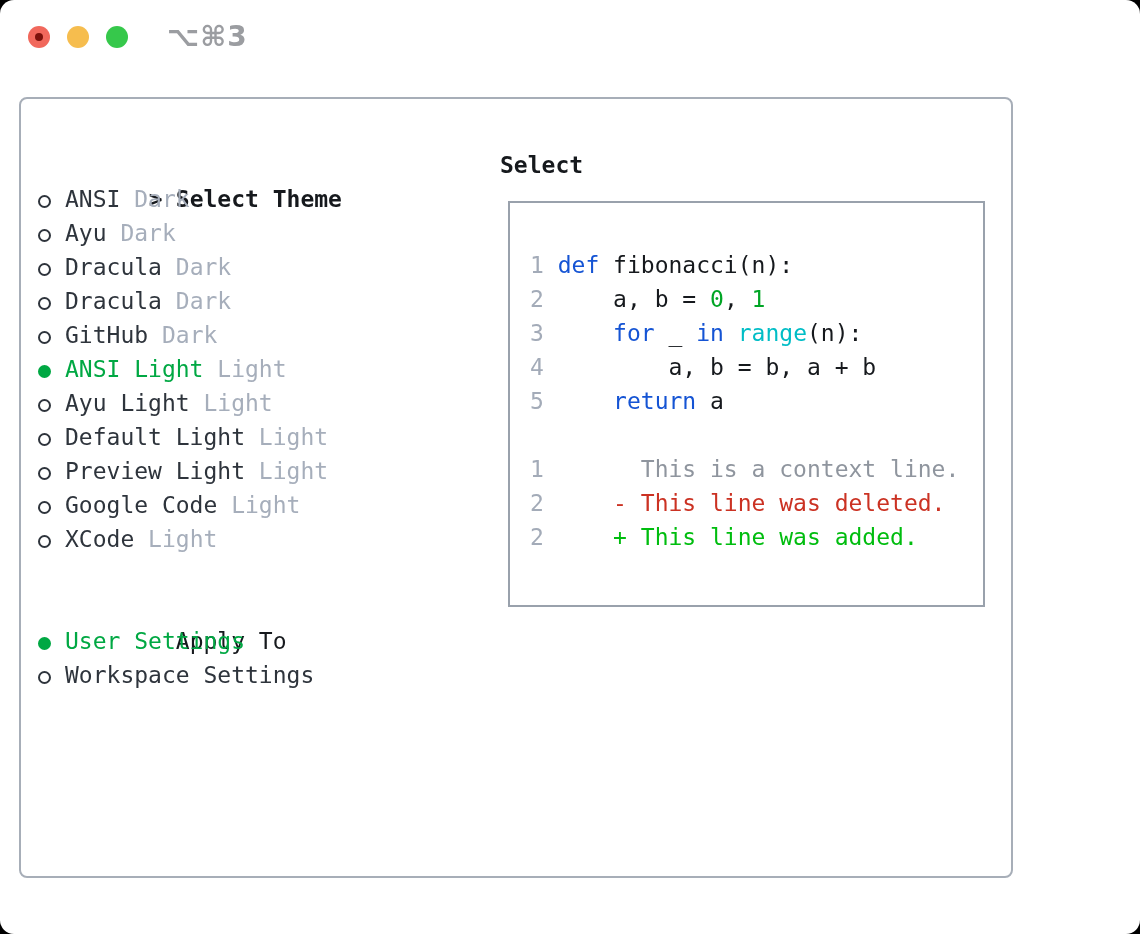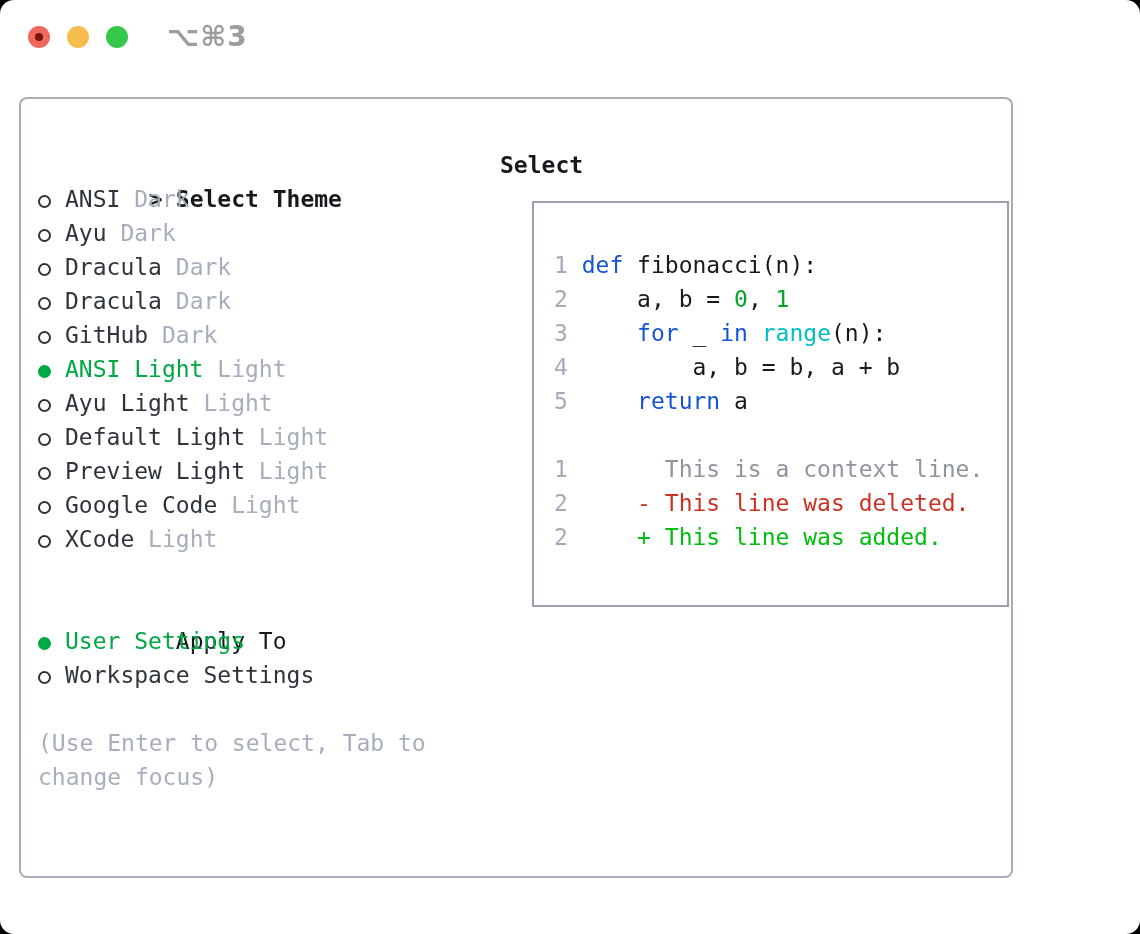--- a/index.html
+++ b/index.html
@@ -61,21 +61,21 @@
     width:432px;font-size:23px;line-height:34px;
     color:var(--text_muted);
     white-space:normal;
   }
   
   .preview-label{
     position:absolute;left:479px;top:49px;height:34px;line-height:34px;
     font-size:23px;font-weight:bold;color:var(--text_primary);white-space:pre;
   }
   .preview-box{
-    position:absolute;left:511px;top:102px;width:477px;height:406px;
+    position:absolute;left:487px;top:102px;width:477px;height:406px;
     border:2px solid var(--border_preview);
     box-sizing:border-box;
     background:#fff;
     overflow:hidden;
   }
   .code{padding:45px 0 0 20px;}
   .code-line{height:34px;line-height:34px;font-size:23px;white-space:pre;}
   .ln{color:var(--gray_linenum);}
   .tok-fg{color:var(--text_primary);}
   .tok-kw{color:var(--blue_kw);}
@@ -126,21 +126,20 @@
         <span class="mk"></span><span class="hdr2">Apply To</span>
       </div>
 
       <div id="apply-list">
           <div class="row"><span class="mk"><span class="dot sel"></span></span><span class="nm sel">User Settings</span></div>
           <div class="row"><span class="mk"><span class="dot"></span></span><span class="nm">Workspace Settings</span></div>
         </div>
 
       <div class="row"></div>
 
-      <div class="help">(Use Enter to select, Tab to change focus)</div>
     </div>
 
     <div class="preview-label">Select</div>
 
     <div class="preview-box">
       <div class="code" id="code">
           <div class="code-line"><span class="ln">1 </span><span class="tok-kw">def</span><span class="tok-fg"> fibonacci(n):</span></div>
           <div class="code-line"><span class="ln">2 </span><span class="tok-fg">    a, b = </span><span class="tok-num">0</span><span class="tok-fg">, </span><span class="tok-num">1</span></div>
           <div class="code-line"><span class="ln">3 </span><span class="tok-fg">    </span><span class="tok-kw">for</span><span class="tok-fg"> _ </span><span class="tok-kw">in</span><span class="tok-fg"> </span><span class="tok-builtin">range</span><span class="tok-fg">(n):</span></div>
           <div class="code-line"><span class="ln">4 </span><span class="tok-fg">        a, b = b, a + b</span></div>

